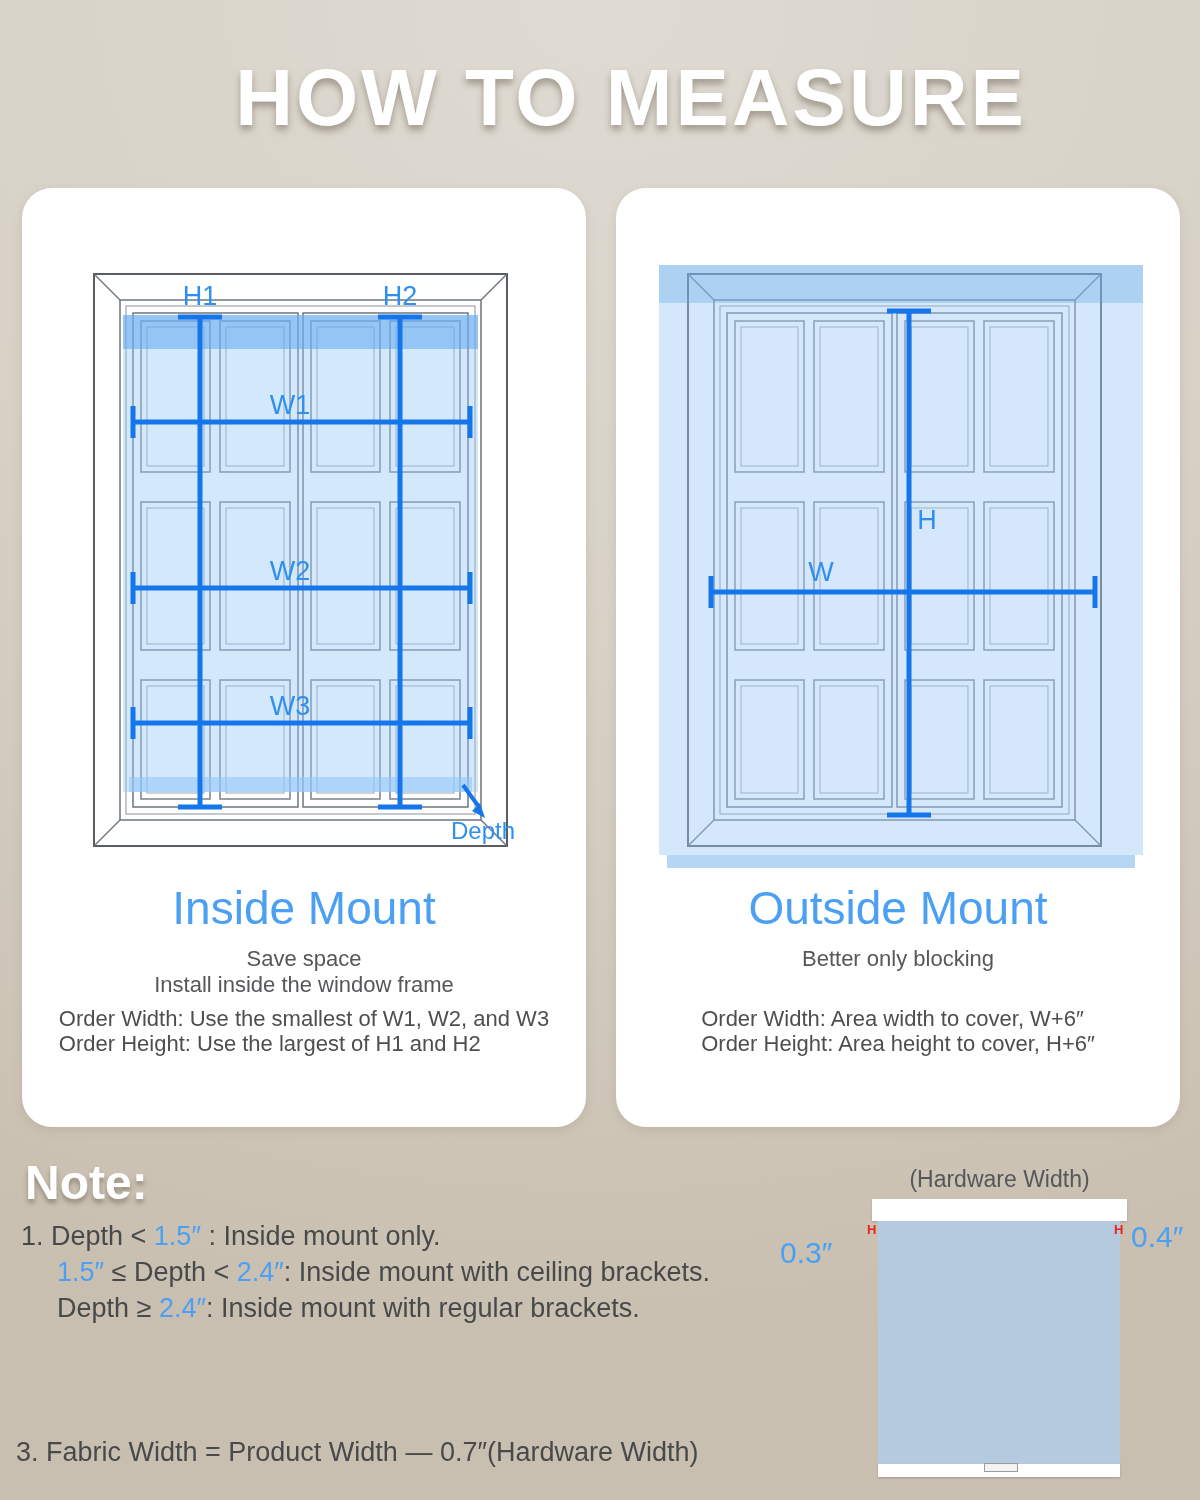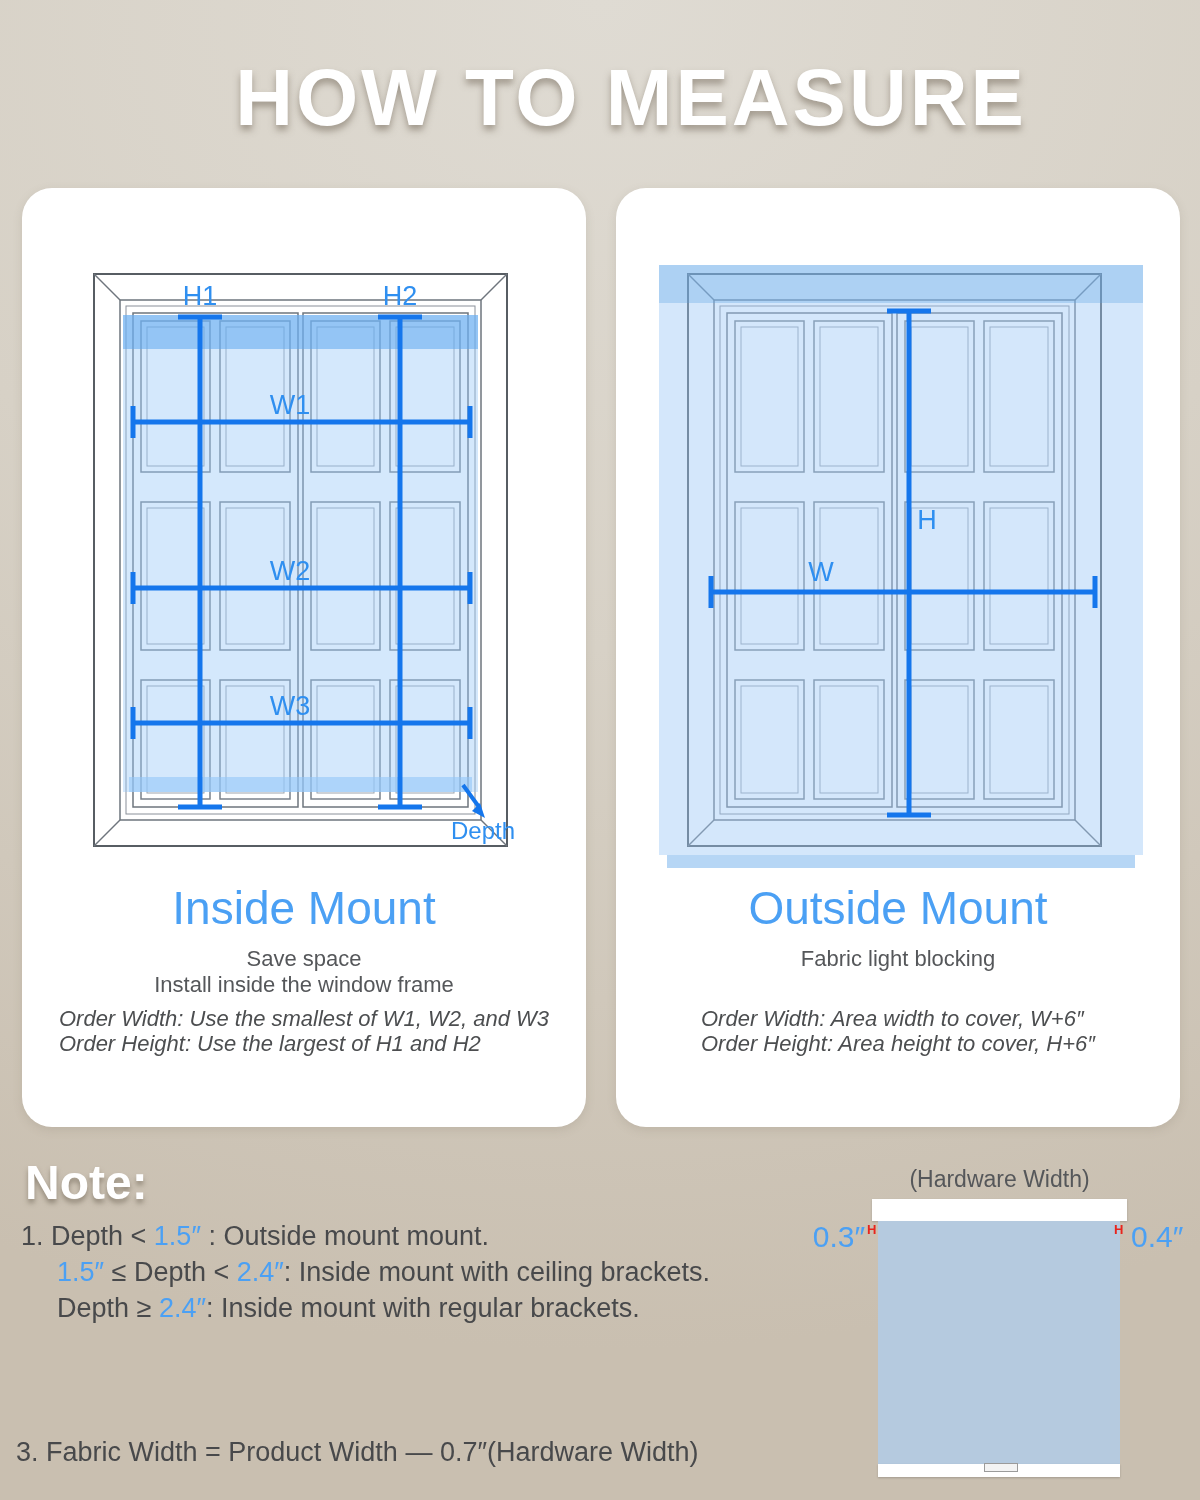--- a/index.html
+++ b/index.html
@@ -35,21 +35,21 @@
     font-size:46px; line-height:48px; color:var(--accent-blue,#4BA0F4); font-weight:normal;
   }
   .card-subtitle {
     position:absolute; top:758px; left:0; width:100%; text-align:center;
     font-size:22px; line-height:26px; color:#55575A;
   }
   .card-order {
     position:absolute; top:818px; left:0; width:100%; text-align:center;
     font-size:22px; line-height:25px; color:#4C4E50;
   }
-  .card-order .order-block { display:inline-block; text-align:left;font-style:italic; }
+  .card-order .order-block { display:inline-block; text-align:left; }
   .note-heading {
     position:absolute; left:25px; top:1155px;
     font-size:48px; font-weight:bold; color:#FFFFFF;
     text-shadow: 0 4px 5px rgba(112,101,86,0.6);
   }
   .note-item { position:absolute; font-size:27px; line-height:36px; color:#48494B; white-space:nowrap; }
   .note-item-1 { left:21px; top:1218px; }
   .note-item-2 { left:16px; top:1342px; }
   .note-item-3 { left:16px; top:1434px; }
   .note-indent-36 { padding-left:36px; }
@@ -65,21 +65,21 @@
     background:var(--fabric-blue,#B5CADF); }
   .hw-rail { position:absolute; left:98px; top:304px; width:242px; height:13px;
     background:#FFFFFF; box-shadow:0 1px 2px rgba(0,0,0,0.2); }
   .hw-clip { position:absolute; left:204px; top:303px; width:34px; height:9px;
     background:#F3F3F3; border:1px solid #9B9B9B; }
   .hw-marker { position:absolute; top:63px; font-size:13px; font-weight:bold;
     color:var(--marker-red,#E8241C); line-height:13px; }
   .hw-marker-left  { left:87px; }
   .hw-marker-right { left:334px; }
   .hw-gap { position:absolute; top:60px; font-size:30px; color:var(--accent-blue,#4BA0F4); }
-  .hw-gap-left  { left:16px; width:86px; text-align:center; }
+  .hw-gap-left  { left:0; width:86px; text-align:left;margin-top:16px; }
   .hw-gap-right { left:351px; }
 </style>
 </head>
 <body>
 
 <div class="canvas">
 
   <div class="page-title">HOW TO MEASURE</div>
 
   <div class="card card-inside">
@@ -190,34 +190,34 @@
           <line x1="52" y1="327" x2="436" y2="327"></line>
           <line x1="52" y1="311" x2="52" y2="343"></line>
             <line x1="436" y1="311" x2="436" y2="343"></line>
         </g>
       </svg>
       <span class="m-label" style="left:162px; top:292px;">W</span>
       <span class="m-label" style="left:268px; top:240px;">H</span>
     </div>
     <h2 class="card-heading">Outside Mount</h2>
     <div class="card-subtitle">
-      <div>Fabric light blocking</div>
+      <div>Better only blocking</div>
     </div>
     <div class="card-order">
       <div class="order-block">
         <div>Order Width: Area width to cover, W+6″</div>
         <div>Order Height: Area height to cover, H+6″</div>
       </div>
     </div>
   </div>
 
   <h2 class="note-heading">Note:</h2>
 
   <div class="note-item note-item-1">
-    <div><span>1. Depth &lt; </span><span class="blu">1.5″</span><span> : Outside mount mount.</span></div>
+    <div><span>1. Depth &lt; </span><span class="blu">1.5″</span><span> : Inside mount only.</span></div>
     <div class="note-indent-36"><span class="blu">1.5″</span><span> ≤ Depth &lt; </span><span class="blu">2.4″</span><span>: Inside mount with ceiling brackets.</span></div>
     <div class="note-indent-36"><span>Depth ≥ </span><span class="blu">2.4″</span><span>: Inside mount with regular brackets.</span></div>
   </div>
 
 
   <div class="note-item note-item-3">
     <div>3. Fabric Width = Product Width — 0.7″(Hardware Width)</div>
   </div>
 
   <div class="hw">

